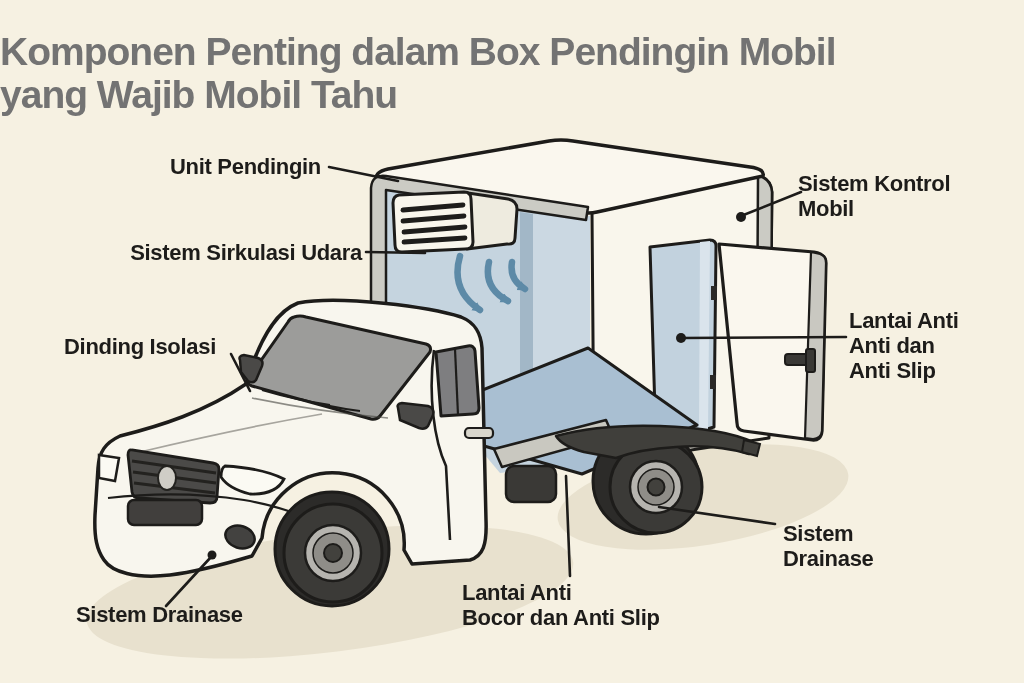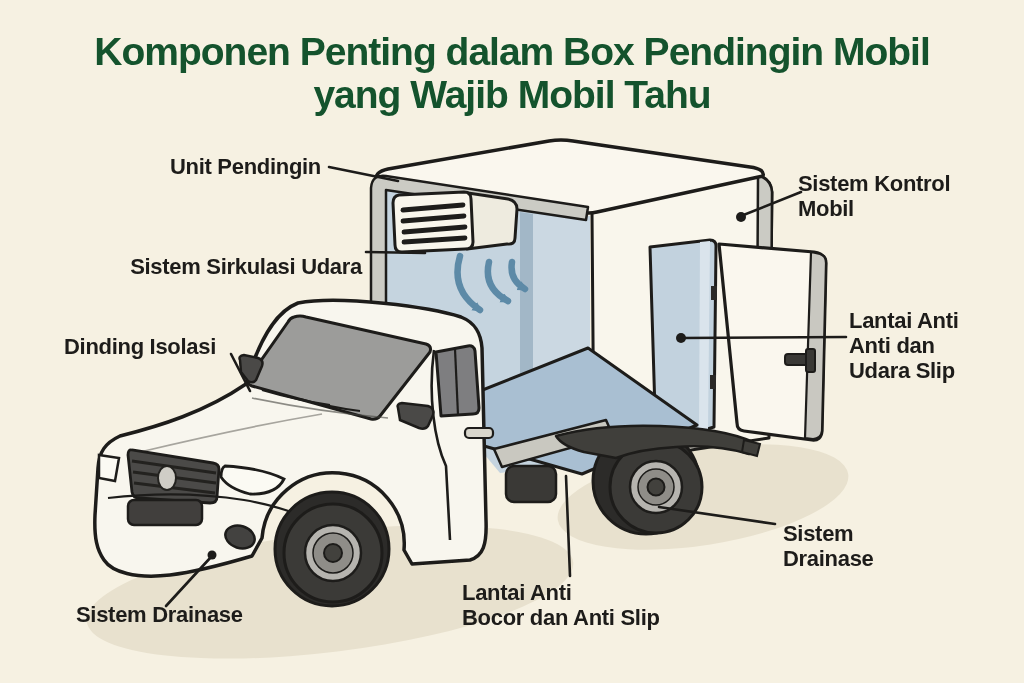--- a/index.html
+++ b/index.html
@@ -1,28 +1,28 @@
 <!DOCTYPE html>
 <html><head>
 <meta charset="utf-8">
 <style>
   html,body{margin:0;padding:0;}
   body{width:1024px;height:683px;position:relative;overflow:hidden;
        background:#f6f1e2;font-family:"Liberation Sans",sans-serif;}
   .stage{position:absolute;inset:0;width:1024px;height:683px;}
   svg{position:absolute;left:0;top:0;}
-  .title{position:absolute;top:30px;left:0;width:100%;text-align:center;
-         font-weight:800;font-size:39px;line-height:43px;color:#14532d;
+  .title{position:absolute;top:30px;left:0;width:100%;
+         font-weight:800;font-size:39px;line-height:43px;color:#737373;
          letter-spacing:-1px;}
   .lbl{position:absolute;font-weight:700;font-size:22px;line-height:25px;
        color:#1d1c1a;letter-spacing:-0.3px;white-space:nowrap;}
   .lbl.center{white-space:normal;}
   .lbl.right{}
   #lbl-unit{top:154px;right:703px;}
-  #lbl-sirkulasi{top:240px;right:662px;margin-top:14px;}
+  #lbl-sirkulasi{top:240px;right:662px;}
   #lbl-dinding{top:334px;left:64px;text-align:right;}
   #lbl-kontrol{top:171px;left:798px;width:190px;}
   #lbl-lantai-right{top:308px;left:849px;width:140px;}
   #lbl-drainase-right{top:521px;left:783px;}
   #lbl-lantai-bottom{top:580px;left:462px;width:268px;}
   #lbl-drainase-bottom{top:602px;left:76px;}
 </style>
 </head>
 <body>
 
@@ -188,21 +188,21 @@
 <div id="lbl-dinding" class="lbl">
   <div>Dinding Isolasi</div>
 </div>
 <div id="lbl-kontrol" class="lbl center">
   <div>Sistem Kontrol</div>
   <div>Mobil</div>
 </div>
 <div id="lbl-lantai-right" class="lbl center">
   <div>Lantai Anti</div>
   <div>Anti dan</div>
-  <div>Udara Slip</div>
+  <div>Anti Slip</div>
 </div>
 <div id="lbl-drainase-right" class="lbl">
   <div>Sistem</div>
   <div>Drainase</div>
 </div>
 <div id="lbl-lantai-bottom" class="lbl center">
   <div>Lantai Anti</div>
   <div>Bocor dan Anti Slip</div>
 </div>
 <div id="lbl-drainase-bottom" class="lbl">

